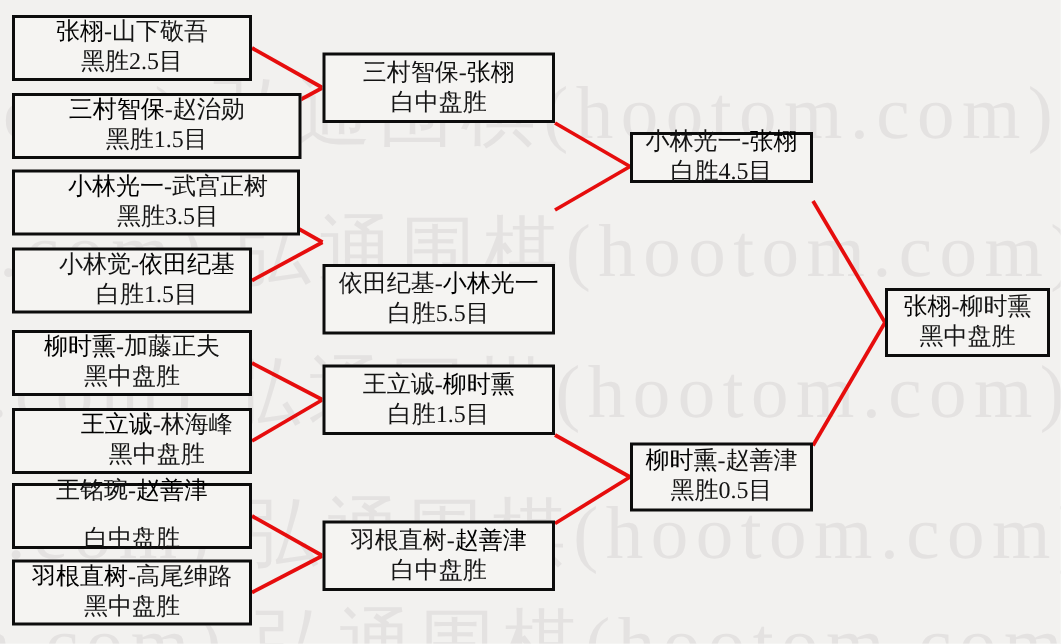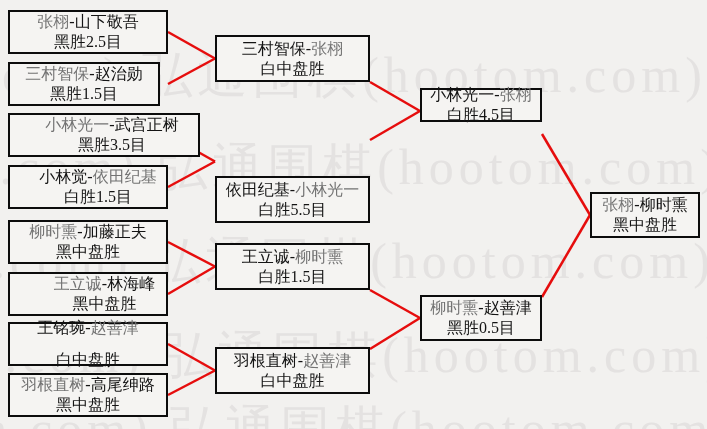--- a/index.html
+++ b/index.html
@@ -13,21 +13,21 @@
   }
   .connectors{position:absolute;left:0;top:0;z-index:1;}
   .boxes{position:absolute;inset:0;z-index:2;}
   .match-box{
     position:absolute;box-sizing:border-box;background:#f5f4f2;
     border:2px solid #0c0c0c;display:flex;flex-direction:column;
     justify-content:center;align-items:center;
     font-size:16px;line-height:20px;color:#141414;text-align:center;
   }
   .match-line{white-space:nowrap;}
-  .winner{color:#737373;}
+  .winner{color:#000000;}
 </style>
 </head>
 <body>
 
 <div class="stage">
   <div class="watermark-layer" id="watermarkLayer">
       <div class="watermark-row" style="top: 50px; left: -440px;">弘通围棋(hootom.com) 弘通围棋(hootom.com) 弘通围棋(hootom.com) </div>
       <div class="watermark-row" style="top: 142px; left: -425px;">弘通围棋(hootom.com) 弘通围棋(hootom.com) 弘通围棋(hootom.com) </div>
       <div class="watermark-row" style="top: 236px; left: -432px;">弘通围棋(hootom.com) 弘通围棋(hootom.com) 弘通围棋(hootom.com) </div>
       <div class="watermark-row" style="top: 330px; left: -420px;">弘通围棋(hootom.com) 弘通围棋(hootom.com) 弘通围棋(hootom.com) </div>
@@ -47,21 +47,21 @@
       <line x1="370" y1="290" x2="420" y2="318" stroke="#e60d0d" stroke-width="2.5"></line>
       <line x1="370" y1="349" x2="420" y2="318" stroke="#e60d0d" stroke-width="2.5"></line>
       <line x1="542" y1="134" x2="590" y2="215" stroke="#e60d0d" stroke-width="2.5"></line>
       <line x1="542" y1="297" x2="590" y2="215" stroke="#e60d0d" stroke-width="2.5"></line>
     </svg>
   <div class="boxes" id="boxesLayer">
       <div class="match-box" style="left: 8px; top: 10px; width: 160px; height: 44px;">
         <div class="match-line"><span class="winner">张栩</span><span>-</span><span class="">山下敬吾</span></div>
         <div class="match-line">黑胜2.5目</div>
       </div>
-      <div class="match-box" style="left: 8px; top: 62px; width: 152px; height: 44px;">
+      <div class="match-box" style="left: 8px; top: 62px; width: 193px; height: 44px;">
         <div class="match-line"><span class="winner">三村智保</span><span>-</span><span class="">赵治勋</span></div>
         <div class="match-line">黑胜1.5目</div>
       </div>
       <div class="match-box" style="left: 8px; top: 113px; width: 192px; height: 44px; padding-left: 16px;">
         <div class="match-line"><span class="winner">小林光一</span><span>-</span><span class="">武宫正树</span></div>
         <div class="match-line">黑胜3.5目</div>
       </div>
       <div class="match-box" style="left: 8px; top: 165px; width: 160px; height: 44px; padding-left: 20px;">
         <div class="match-line"><span class="">小林觉</span><span>-</span><span class="winner">依田纪基</span></div>
         <div class="match-line">白胜1.5目</div>

